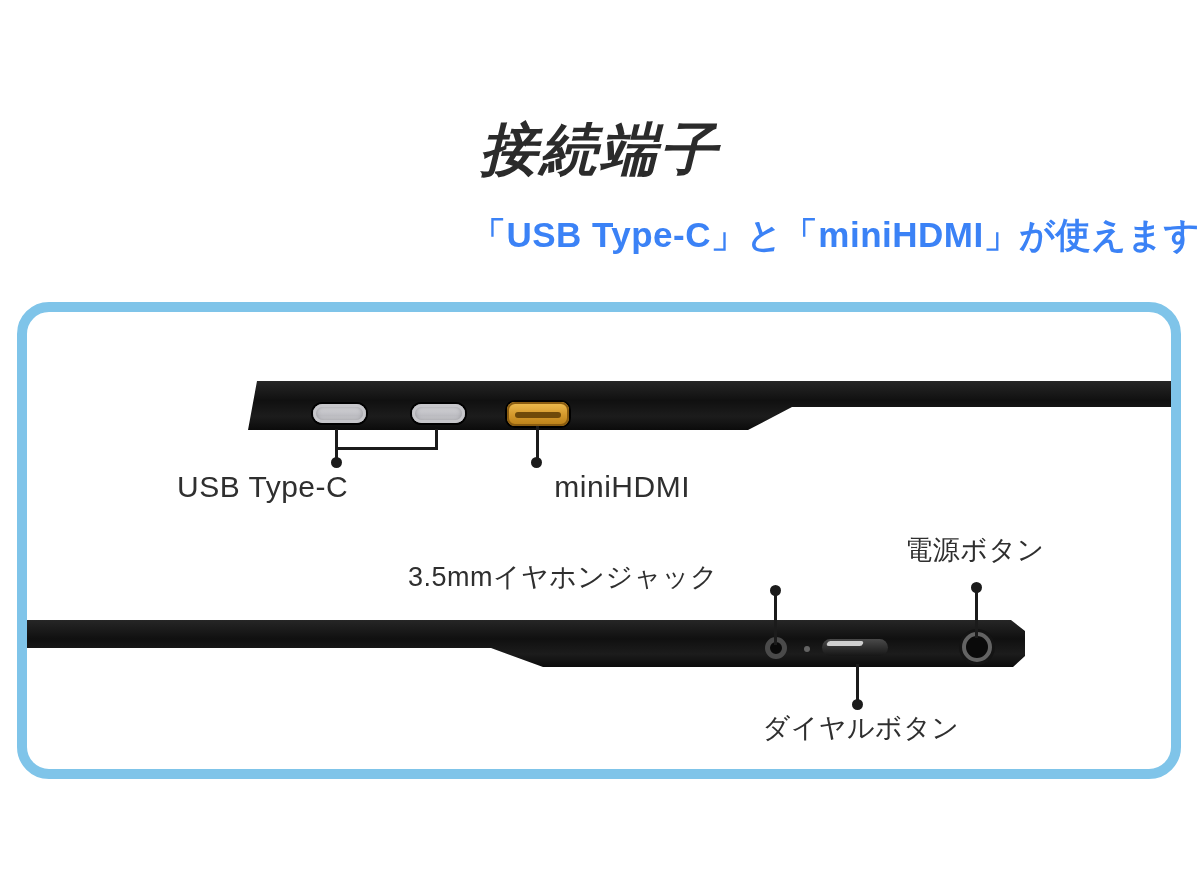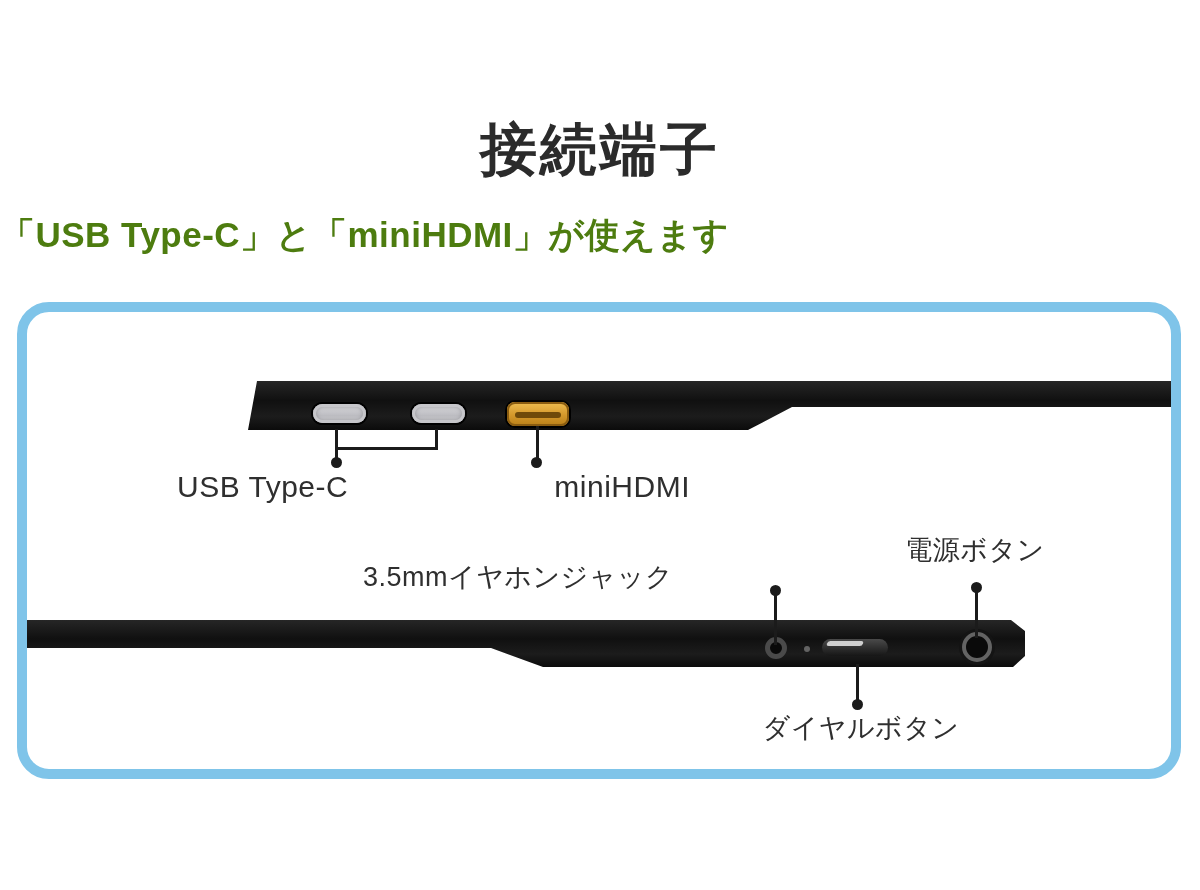--- a/index.html
+++ b/index.html
@@ -16,29 +16,30 @@
 
   
   .page-title {
     position: absolute;
     top: 112px; left: 0; right: 0;
     text-align: center;
     font-size: 57px;
     font-weight: 800;
     letter-spacing: 3px;
     color: #2b2b2b;
+    font-style: italic;
   }
   .page-subtitle {
     position: absolute;
     top: 212px; left: 0; right: 0;
-    text-align: left;
+    text-align: right;
     font-size: 35px;
     font-weight: 600;
     letter-spacing: 0.5px;
-    color: #4d7c0f;
+    color: #3b82f6;
   }
 
   
   .frame {
     position: absolute;
     left: 17px; top: 302px;
     width: 1164px; height: 477px;
     border: 10px solid #7fc4e9;
     border-radius: 32px;
     background: transparent;
@@ -160,21 +161,21 @@
   .port-label {
     position: absolute;
     font-size: 30px;
     font-weight: 400;
     color: #2f2f2f;
     letter-spacing: 0.5px;
     white-space: nowrap;
   }
   .label-usb   { left: 177px; top: 470px; width: 300px; }
   .label-hdmi  { left: 390px; top: 470px; width: 300px; text-align: right; }
-  .label-jack  { left: 363px; top: 559px; width: 400px; text-align: left; font-size: 27px; }
+  .label-jack  { left: 363px; top: 559px; width: 400px; text-align: center; font-size: 27px; }
   .label-power { left: 825px; top: 532px; width: 300px; text-align: center; font-size: 27px; }
   .label-dial  { left: 711px; top: 710px; width: 300px; text-align: center; font-size: 27px; }
 </style>
 </head>
 <body>
 
 <div class="canvas">
 
   <h1 class="page-title">接続端子</h1>
   <p class="page-subtitle">「USB Type-C」と「miniHDMI」が使えます</p>

